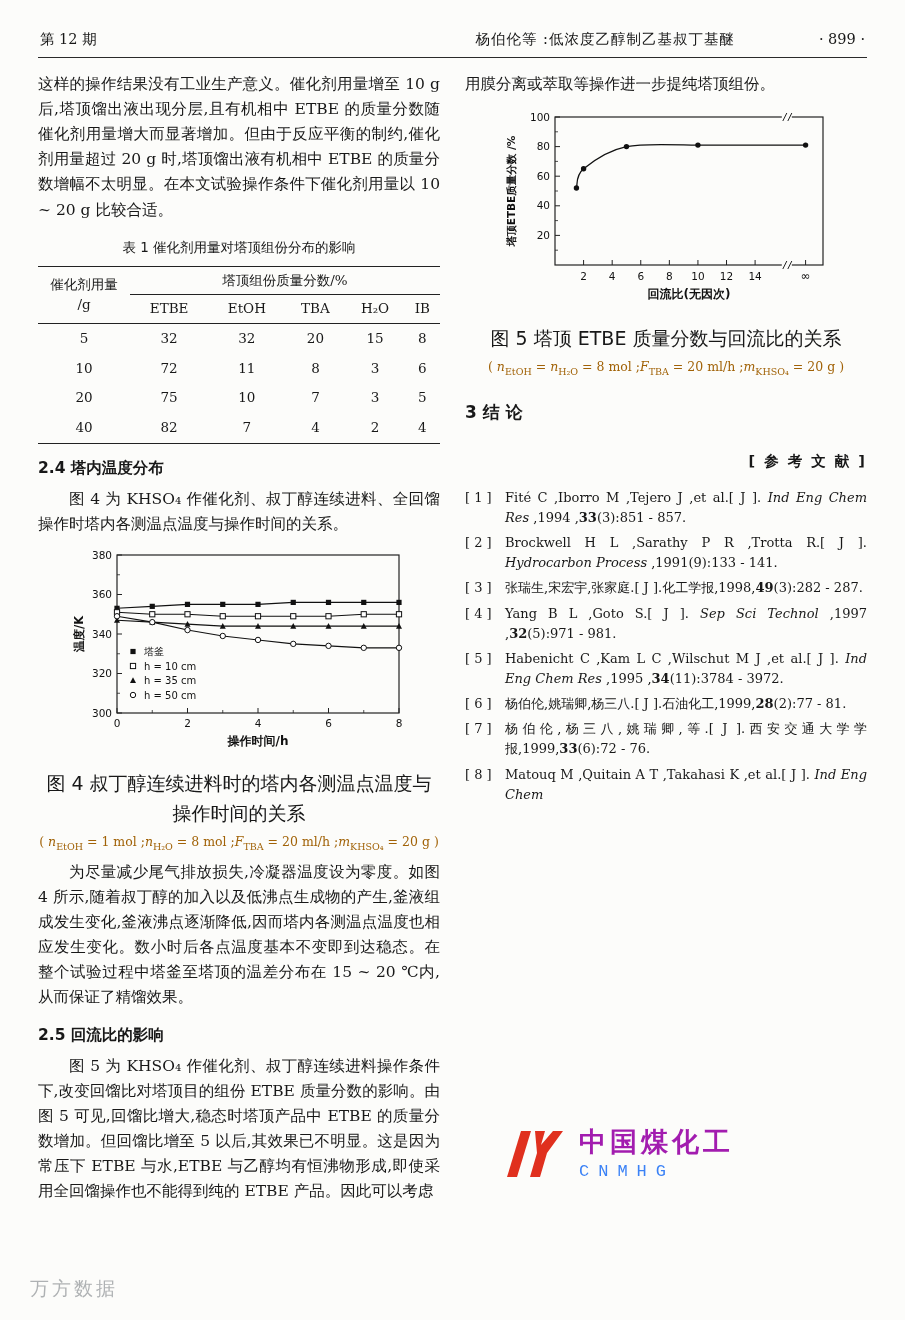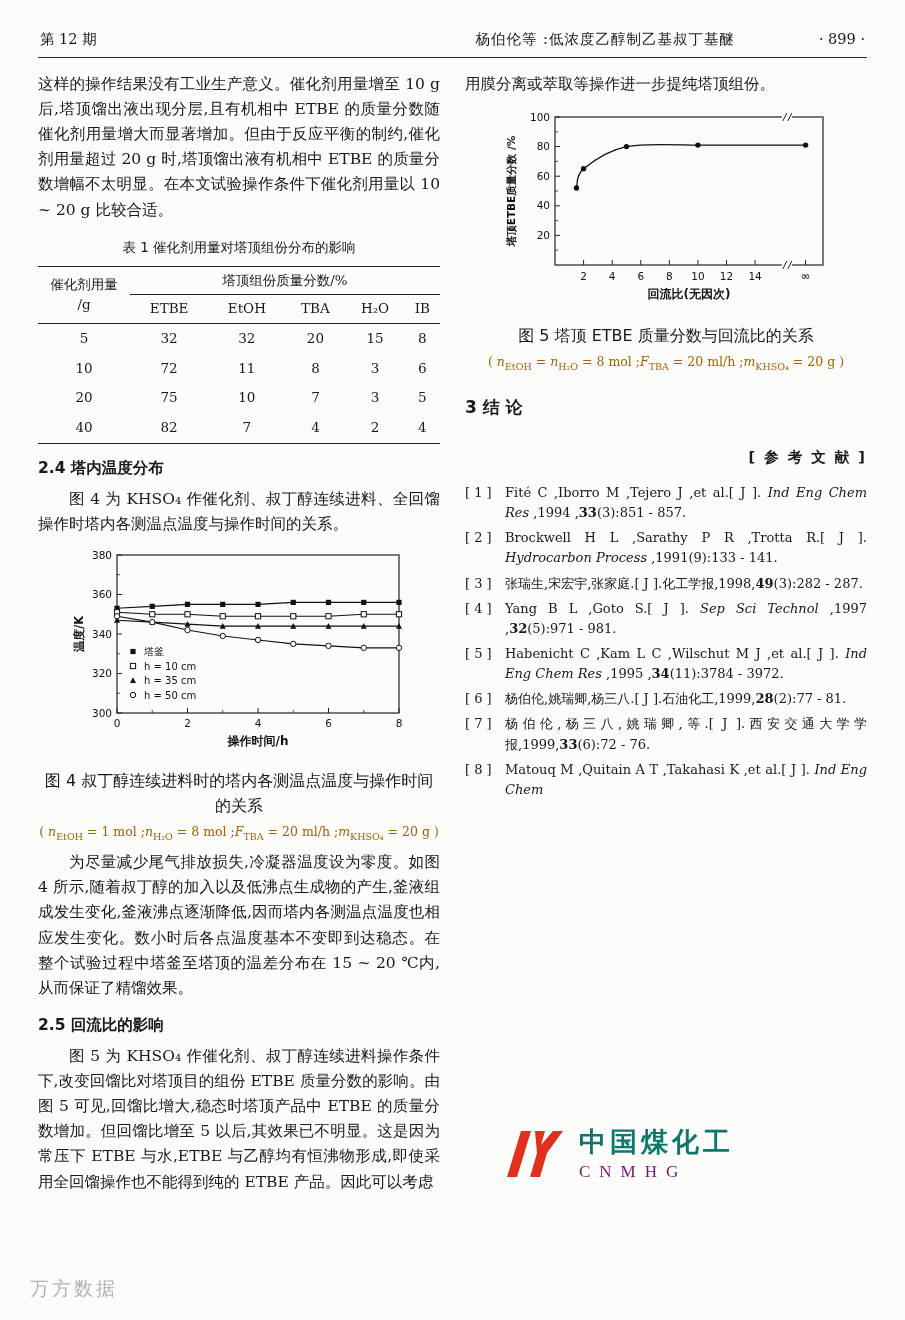--- a/index.html
+++ b/index.html
@@ -24,35 +24,35 @@
   .sec-big{font-size:17px;margin:20px 0 12px;}
   .concl{margin-bottom:8px;}
   
   .table-block{margin:14px 0 8px;}
   .table-caption{text-align:center;font-size:13.5px;font-family:"DejaVu Sans","Liberation Sans",sans-serif;margin-bottom:7px;}
   table{width:100%;border-collapse:collapse;font-size:13.5px;border-top:1.5px solid #222;border-bottom:1.5px solid #222;}
   thead th{font-weight:normal;padding:4px 2px;border-bottom:1px solid #222;text-align:center;line-height:1.45;}
   tbody td{padding:4px 2px;text-align:center;}
   
   .figure{text-align:center;margin:8px 0 6px;}
-  .fig-caption{font-size:16px;font-family:"DejaVu Sans","Liberation Sans",sans-serif;margin-top:2px;}
+  .fig-caption{font-size:19px;font-family:"DejaVu Sans","Liberation Sans",sans-serif;margin-top:2px;}
   .fig-params{font-size:12.5px;margin-top:3px;color:#a16207;}
   .fig-params sub{font-size:9.5px;}
   svg text{font-family:"DejaVu Sans","Liberation Sans",sans-serif;fill:#111;}
   
   .ref-heading{text-align:right;font-weight:bold;font-size:14.5px;margin:24px 0 14px;letter-spacing:2px;font-family:"DejaVu Sans","Liberation Sans",sans-serif;}
   .refs{font-size:13px;line-height:1.55;}
   .ref{display:flex;margin-bottom:5px;}
   .ref-label{flex:none;width:40px;}
   .ref-text{flex:1;text-align:justify;}
   
   .logo{position:absolute;left:497px;top:1118px;width:310px;background:#fcfcfa;padding:6px 8px;display:flex;align-items:center;gap:12px;}
   .logo-texts{display:flex;flex-direction:column;}
   .logo-cn{font-size:27px;font-weight:bold;letter-spacing:4px;font-family:"DejaVu Sans","Liberation Sans",sans-serif;}
-  .logo-en{font-size:17px;letter-spacing:9px;color:#701a75;font-family:Liberation Serif, serif;margin-top:2px;}
+  .logo-en{font-size:17px;letter-spacing:9px;color:#3b82f6;font-family:Liberation Mono, monospace;margin-top:2px;}
   
   .watermark{position:absolute;left:30px;top:1276px;font-size:19px;color:#70757a;opacity:.55;letter-spacing:3px;font-family:"DejaVu Sans","Liberation Sans",sans-serif;}
 </style>
 </head>
 <body>
 
 <div class="page">
 
   <div class="header">
     <span class="issue">第 12 期</span>
@@ -322,18 +322,18 @@
 
   </div>
 </div>
 
 <div class="logo">
   <svg width="62" height="52" viewBox="0 0 62 52">
     <path d="M2 50 L16 4 L26 4 L12 50 Z" fill="#e0301e"></path>
     <path d="M30 4 L40 4 L36 18 L48 4 L58 4 L42 26 L35 50 L25 50 L32 26 Z" fill="#e0301e"></path>
   </svg>
   <div class="logo-texts">
-    <span class="logo-cn" id="logo-cn" style="color: #0f766e;">中国煤化工</span>
+    <span class="logo-cn" id="logo-cn" style="color: #a21caf;">中国煤化工</span>
     <span class="logo-en">CNMHG</span>
   </div>
 </div>
 
 <div class="watermark">万方数据</div>
 
 </body></html>

